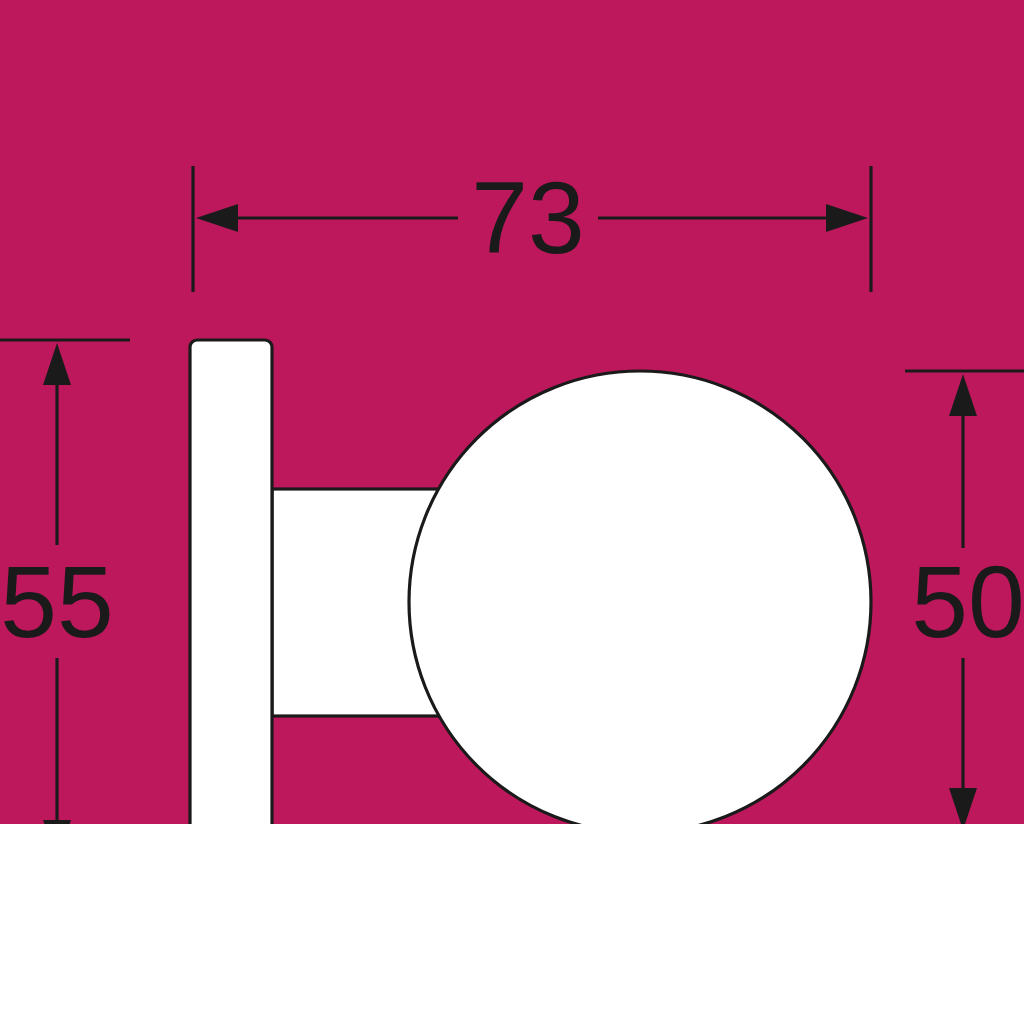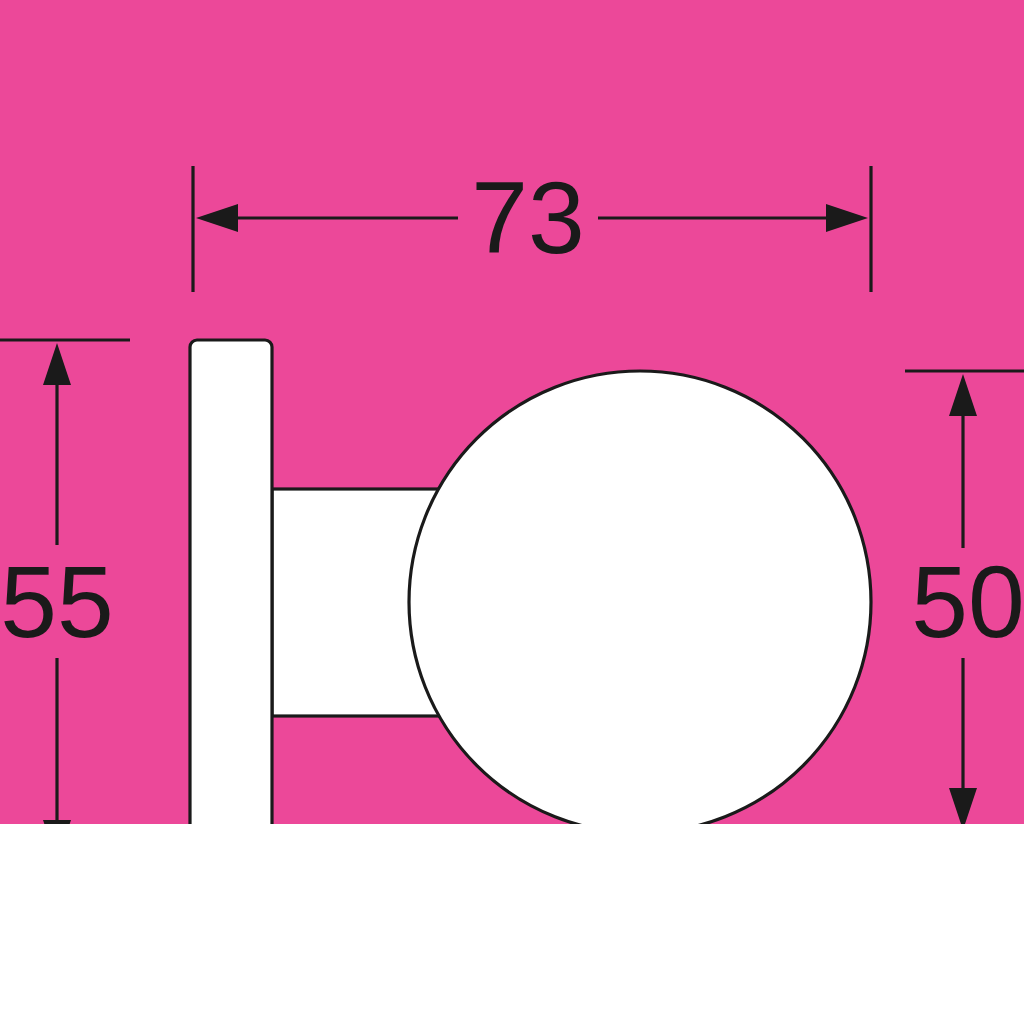--- a/index.html
+++ b/index.html
@@ -3,21 +3,21 @@
 <meta charset="utf-8">
 <style>
   html, body {
     margin: 0;
     padding: 0;
   }
   .canvas {
     position: relative;
     width: 1024px;
     height: 824px;
-    background: #ec4899;
+    background: #be185d;
     overflow: hidden;
     font-family: "Liberation Sans", sans-serif;
   }
   svg {
     display: block;
   }
   .outline {
     fill: #ffffff;
     stroke: #1a1a1a;
     stroke-width: 3.2;

